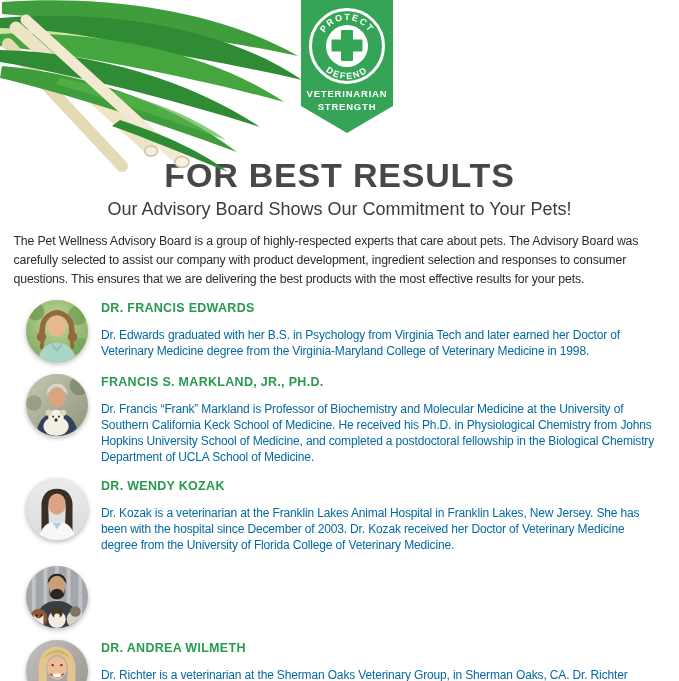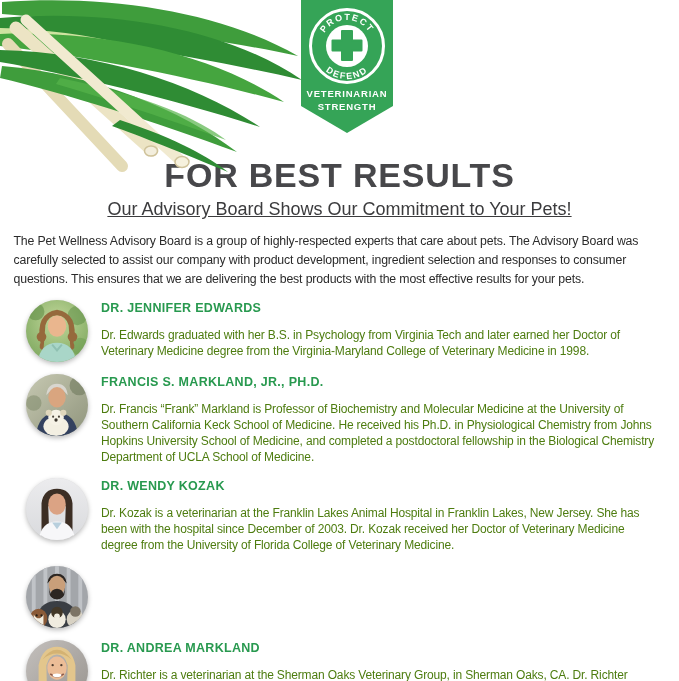--- a/index.html
+++ b/index.html
@@ -4,32 +4,32 @@
 <style>
   html,body{margin:0;padding:0;background:#fff;}
   .page{position:relative;width:679px;height:681px;background:#fff;overflow:hidden;
         font-family:"Liberation Sans",sans-serif;color:#2e2e2e;}
   
   .hero{position:absolute;top:0;left:0;width:312px;height:190px;pointer-events:none;}
   .badge{position:absolute;top:0;left:300px;width:94px;height:140px;}
   
   .title{margin:0;padding-top:157px;text-align:center;font-size:34px;font-weight:800;
          letter-spacing:.8px;color:#47474a;line-height:1.1;}
-  .subtitle{margin:5px 0 0;text-align:center;font-size:18px;color:#3b3b3d;text-decoration:underline;}
+  .subtitle{margin:5px 0 0;text-align:center;font-size:18px;color:#3b3b3d;}
   .intro{width:652px;margin:12px auto 0;text-align:left;font-size:12.3px;line-height:1.55;
          letter-spacing:-.15px;color:#2b2b2b;}
   
   .advisors{margin:10px 0 0 26px;display:flex;flex-direction:column;gap:12px;}
   .advisor{display:flex;gap:13px;align-items:flex-start;}
   .avatar{width:62px;height:62px;border-radius:50%;overflow:hidden;flex-shrink:0;
           box-shadow:0 2px 5px rgba(0,0,0,.28);background:#ddd;}
   .avatar svg{display:block;width:62px;height:62px;}
   .advisor-text{width:560px;}
   .advisor-name{font-size:12.5px;font-weight:bold;color:#28994f;letter-spacing:.3px;margin:1px 0 2px;}
-  .advisor-bio{font-size:12px;line-height:1.36;letter-spacing:-.15px;color:#4d7c0f;margin-top:12px;}
+  .advisor-bio{font-size:12px;line-height:1.36;letter-spacing:-.15px;color:#0369a1;margin-top:12px;}
 </style>
 </head>
 <body>
 
 <div class="page">
 
   <div class="hero">
     <svg viewBox="0 0 312 190" width="312" height="190">
       <path d="M2,2 C110,-6 222,12 298,56 C212,38 100,22 2,14 Z" fill="#3f9d3c"></path>
       <path d="M0,18 C120,8 232,32 302,80 C206,58 95,40 0,30 Z" fill="#2f8c34"></path>
@@ -89,21 +89,21 @@
           <circle cx="56" cy="48" r="9" fill="#6a9a4e" opacity=".5"></circle>
           <path d="M15,44 Q9,14 32,10 Q55,14 49,44 Q52,50 46,52 L44,26 Q41,16 32,16 Q23,16 20,26 L18,52 Q12,50 15,44 Z" fill="#96693c"></path>
           <circle cx="16" cy="38" r="5" fill="#96693c"></circle>
             <circle cx="48" cy="38" r="5" fill="#96693c"></circle>
           <ellipse cx="32" cy="27" rx="9.5" ry="11" fill="#eab68e"></ellipse>
           <path d="M12,64 Q15,44 32,44 Q49,44 52,64 Z" fill="#a9d6c8"></path>
           <path d="M27,46 L32,52 L37,46" fill="none" stroke="#8fc0b1" stroke-width="2"></path>
         </svg>
       </div>
       <div class="advisor-text">
-        <div class="advisor-name">DR. JENNIFER EDWARDS</div>
+        <div class="advisor-name">DR. FRANCIS EDWARDS</div>
         <div class="advisor-bio">Dr. Edwards graduated with her B.S. in Psychology from Virginia Tech and later earned her Doctor of Veterinary Medicine degree from the Virginia-Maryland College of Veterinary Medicine in 1998.</div>
       </div>
     </div>
 
     <div class="advisor">
       <div class="avatar">
         <svg viewBox="0 0 64 64">
           <defs>
               <linearGradient id="bg2" x1="0" y1="0" x2="1" y2="1">
             <stop offset="0%" stop-color="#c7c9b2"></stop>
@@ -196,19 +196,19 @@
           <path d="M17,20 Q24,10 32,10 Q40,10 47,20 Q40,14 32,14 Q24,14 17,20 Z" fill="#d4b272"></path>
           <ellipse cx="32" cy="29" rx="10" ry="12" fill="#ecbd97"></ellipse>
           <path d="M25,35 Q32,41 39,35" fill="none" stroke="#8c5a4a" stroke-width="1.6"></path>
           <ellipse cx="32" cy="36.5" rx="4.5" ry="2" fill="#ffffff"></ellipse>
           <circle cx="27.5" cy="26" r="1.2" fill="#4a3a2e"></circle>
             <circle cx="36.5" cy="26" r="1.2" fill="#4a3a2e"></circle>
           <path d="M16,64 Q22,52 32,52 Q42,52 48,64 Z" fill="#cfc9c2"></path>
         </svg>
       </div>
       <div class="advisor-text">
-        <div class="advisor-name">DR. ANDREA MARKLAND</div>
+        <div class="advisor-name">DR. ANDREA WILMETH</div>
         <div class="advisor-bio">Dr. Richter is a veterinarian at the Sherman Oaks Veterinary Group, in Sherman Oaks, CA. Dr. Richter received her Bachelor of Science degree in public health from George Washington University in 2010 and received her Doctor of Veterinary Medicine degree from Colorado State University in 2015.</div>
       </div>
     </div>
 
   </div>
 </div>
 
 </body></html>

